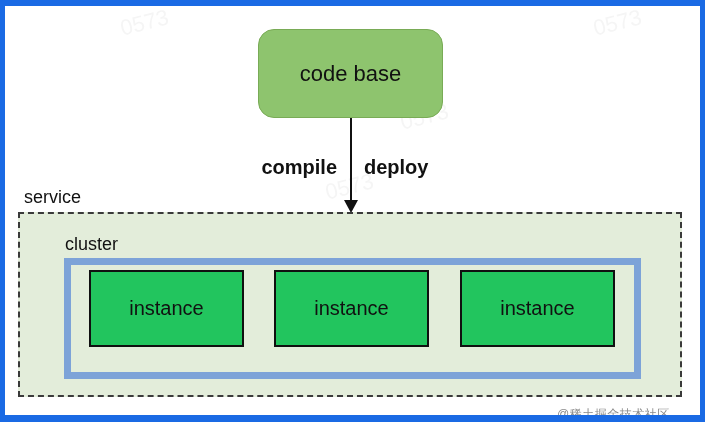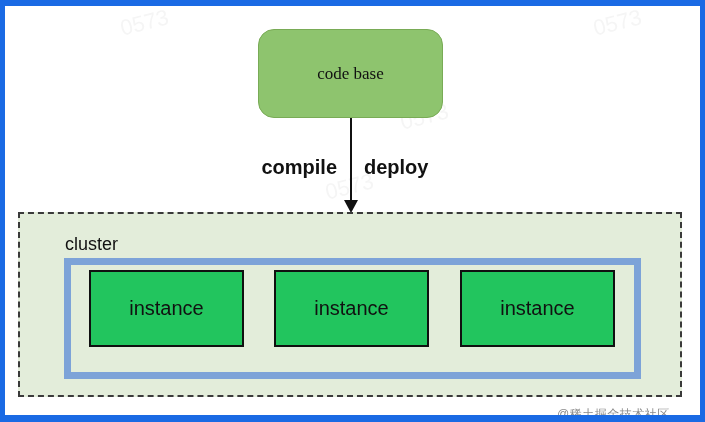--- a/index.html
+++ b/index.html
@@ -18,22 +18,21 @@
   .node{
     position:absolute;
     display:flex;align-items:center;justify-content:center;
     box-sizing:border-box;
   }
   .code-base{
     left:253px;top:23px;width:185px;height:89px;
     background:#8ec46e;
     border:1px solid #79ab56;
     border-radius:16px;
-    font-size:17px;
-    font-family:Liberation Serif, serif;
+    font-size:22px;
   }
   .arrow-line{
     position:absolute;left:345px;top:112px;
     width:2px;height:84px;background:#111;
   }
   .arrow-head{
     position:absolute;left:339px;top:194px;
     width:0;height:0;
     border-left:7px solid transparent;
     border-right:7px solid transparent;
@@ -113,20 +112,21 @@
   <div class="node code-base">
     <span>code base</span>
   </div>
 
   <div class="arrow-line"></div>
   <div class="arrow-head"></div>
 
   <div class="edge-label compile">compile</div>
   <div class="edge-label deploy">deploy</div>
 
+  <div class="service-label">service</div>
 
   <div class="service-box">
     <div class="cluster-label">cluster</div>
     <div class="cluster-box"></div>
     <div class="node instance i0">
       <span>instance</span>
     </div>
     <div class="node instance i1">
       <span>instance</span>
     </div>

